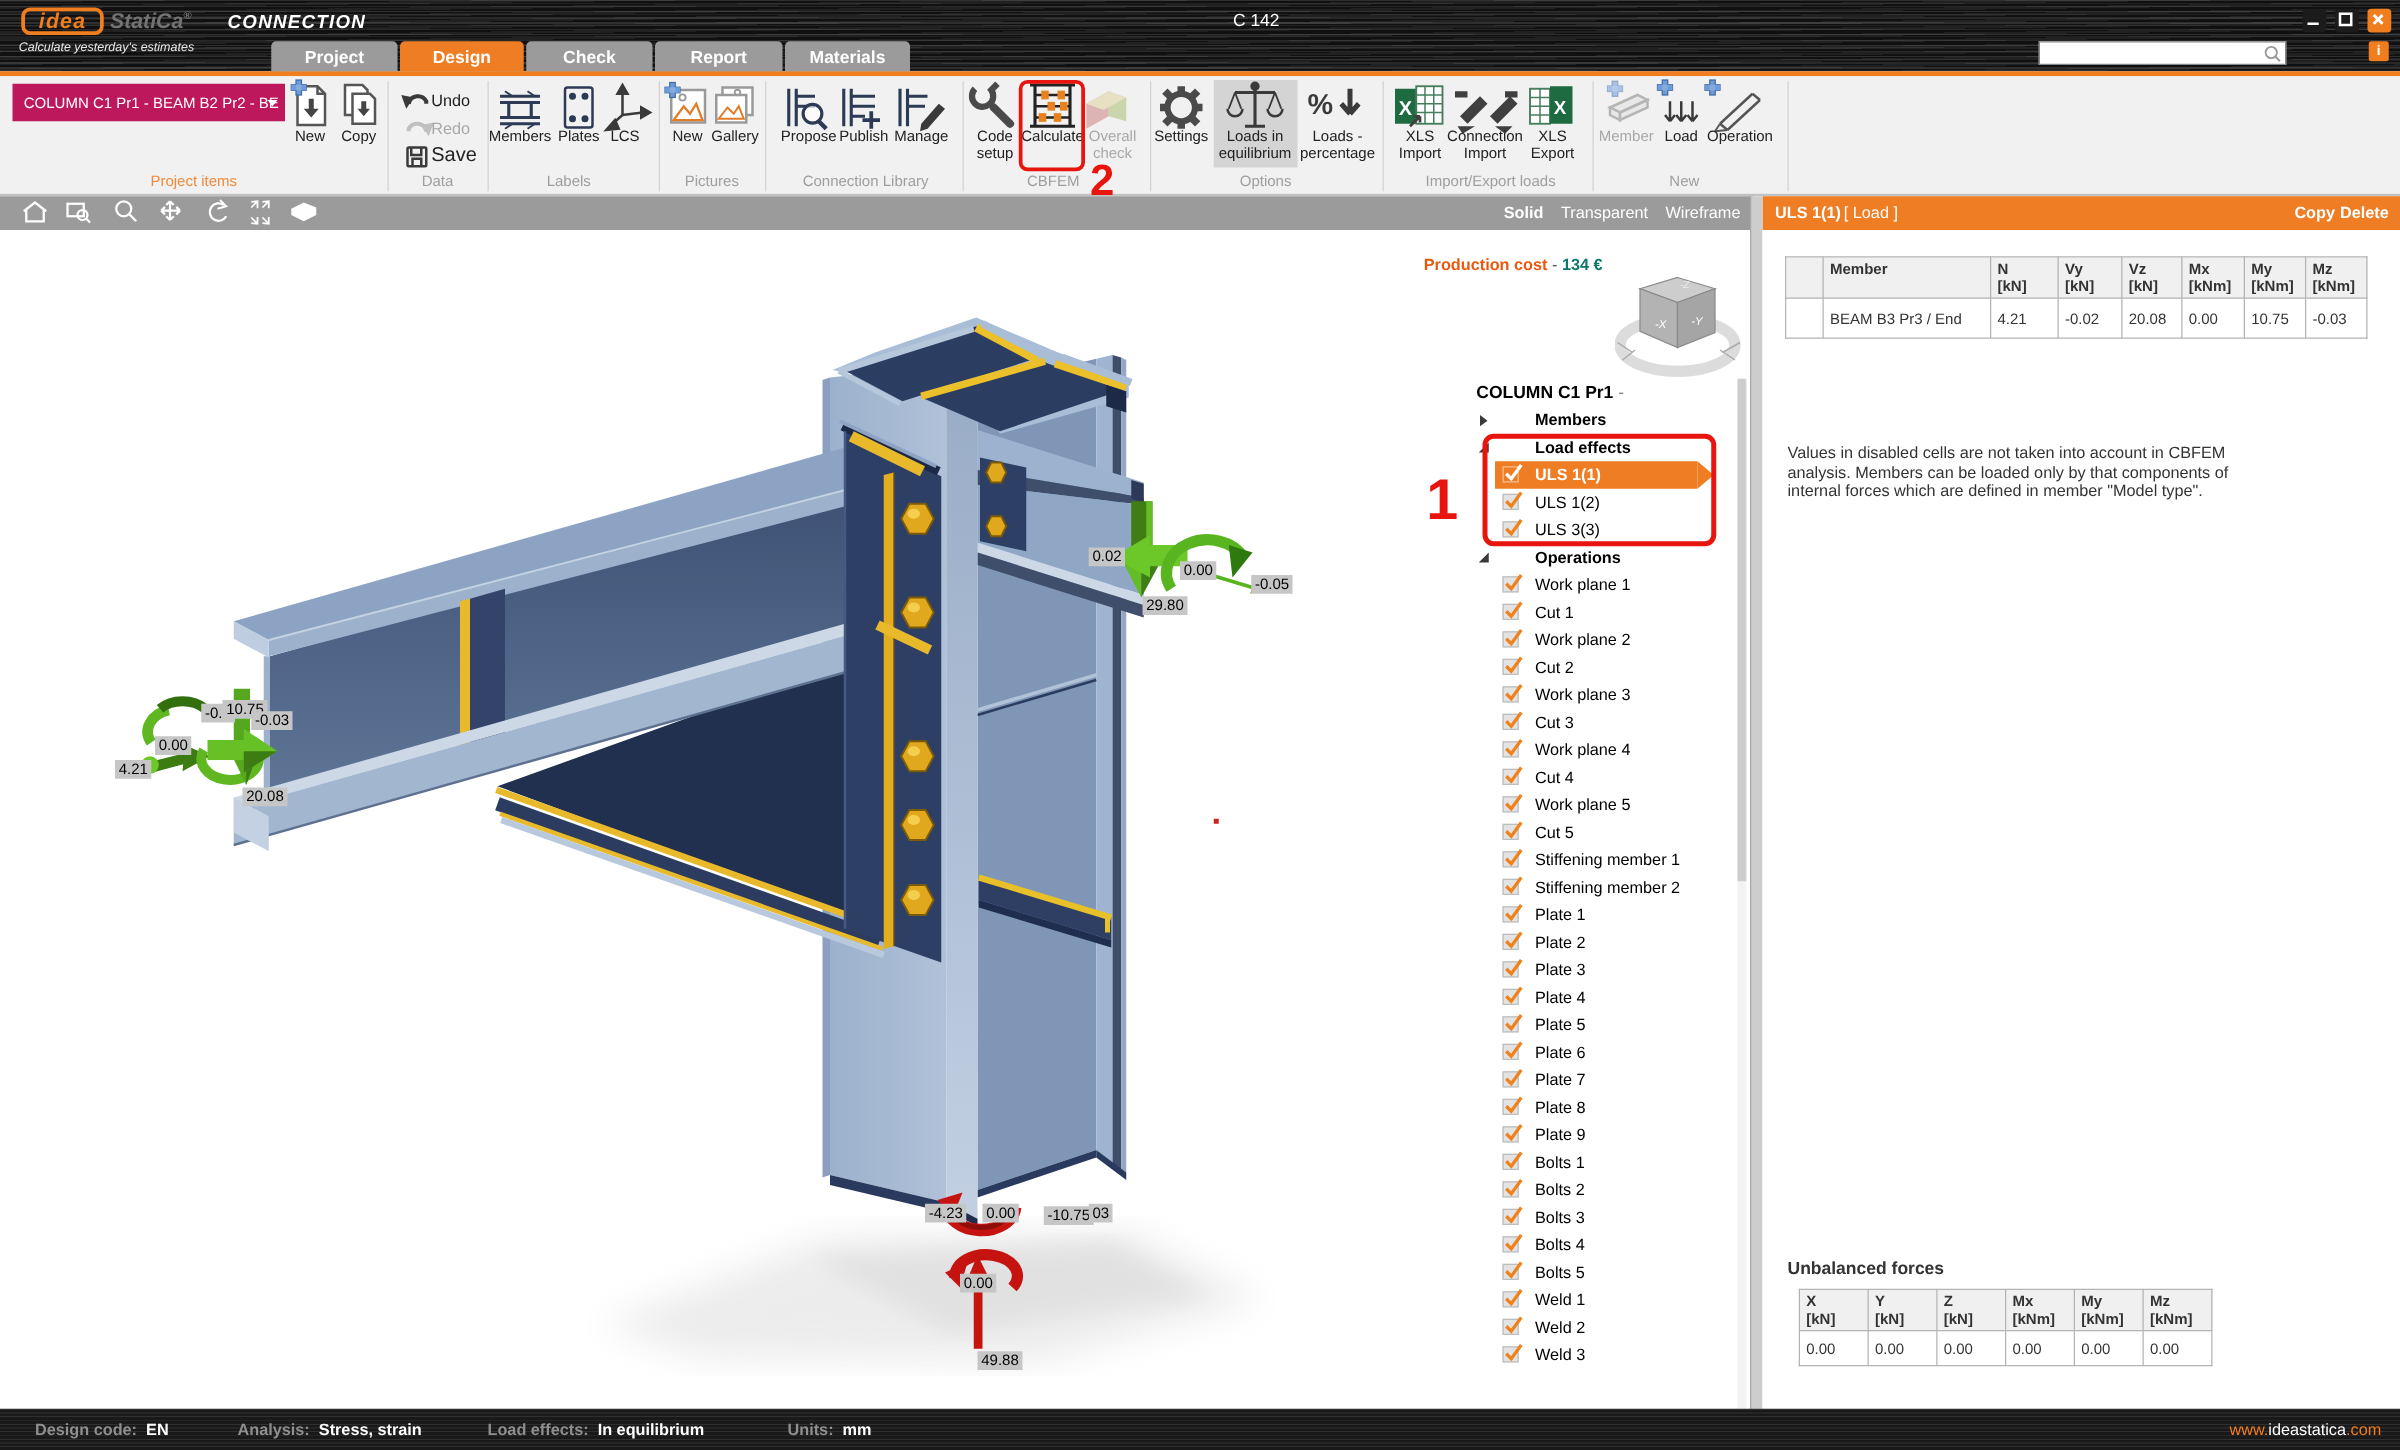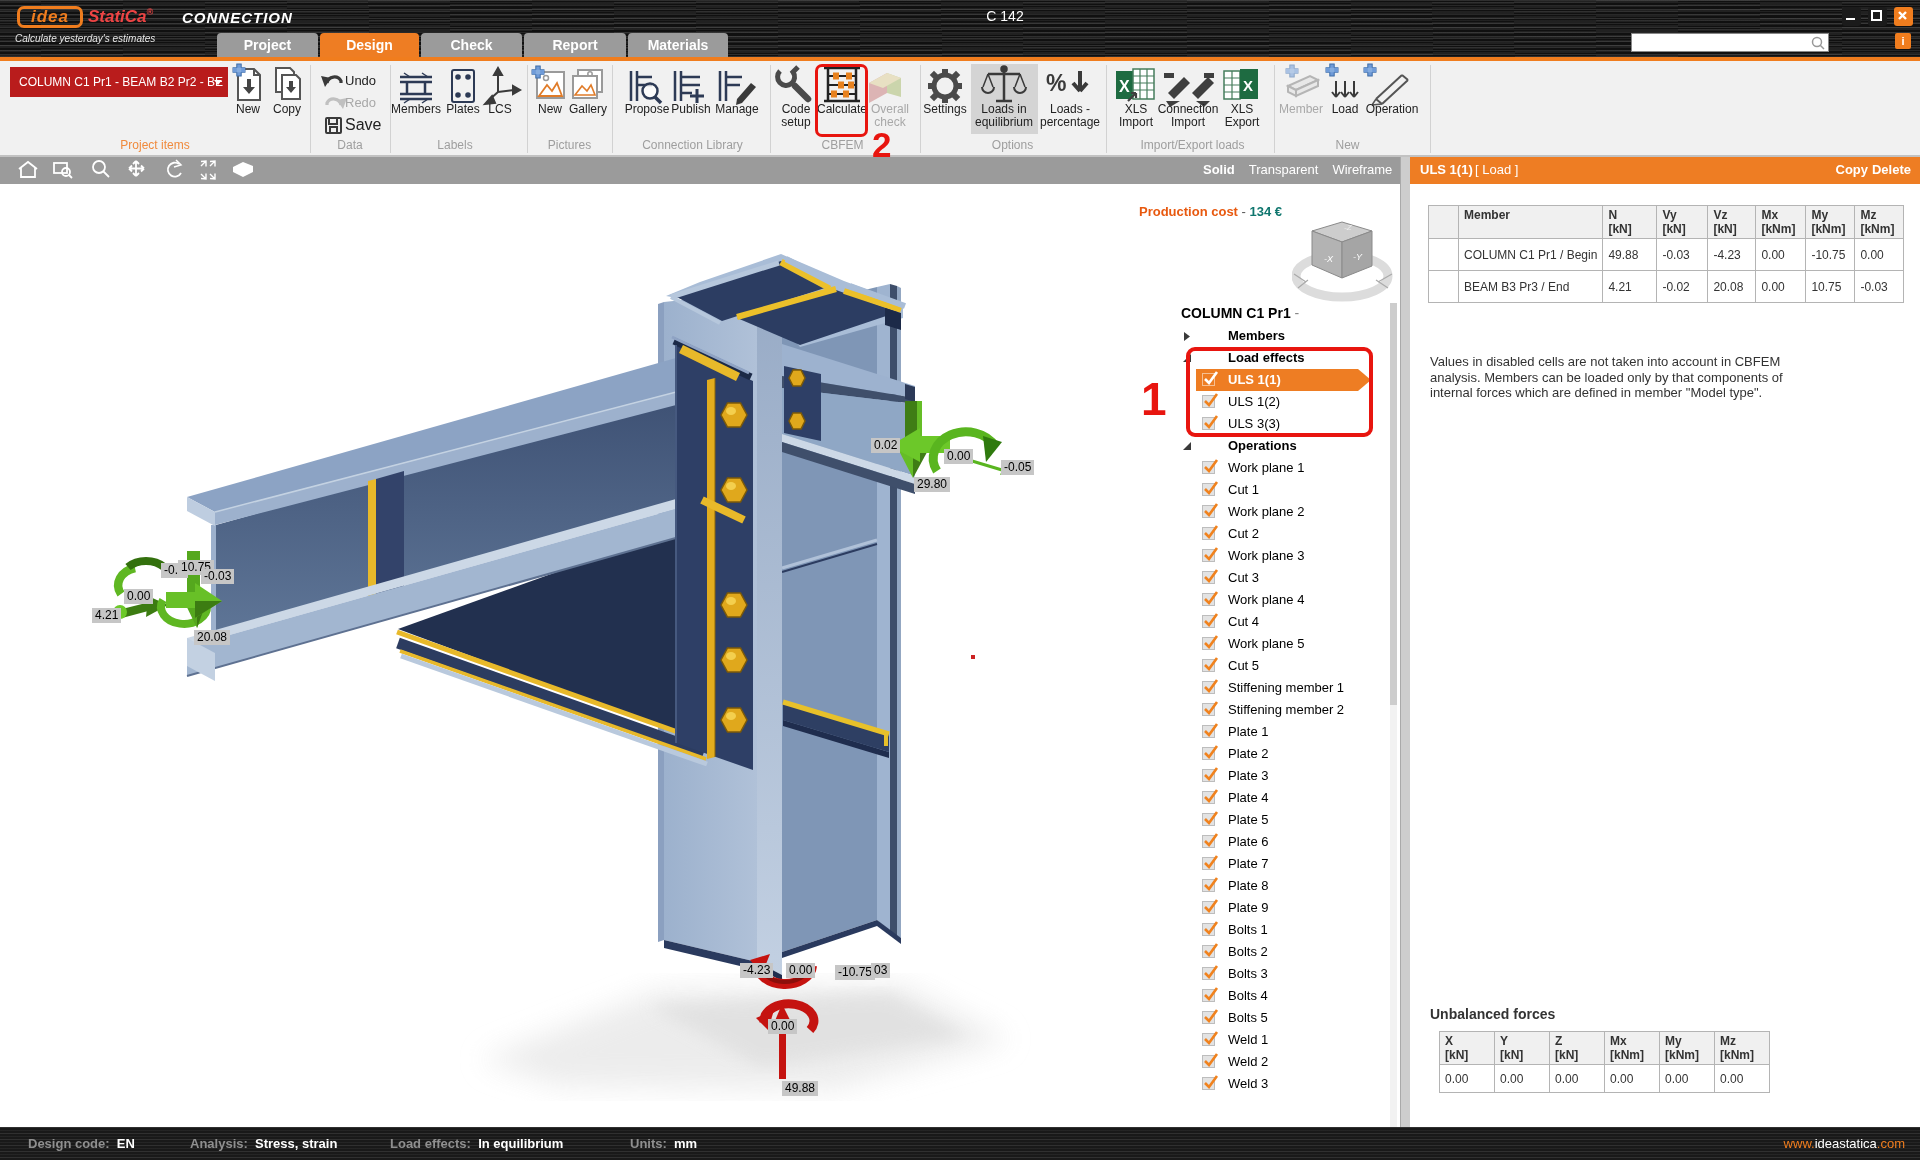--- a/index.html
+++ b/index.html
@@ -9,21 +9,21 @@
 
 #titlebar { position:absolute; left:0; top:0; width:1920px; height:57px;
   background:
    repeating-linear-gradient(180deg, rgba(255,255,255,0.13) 0 1px, rgba(0,0,0,0) 1px 2px, rgba(255,255,255,0.07) 2px 3px, rgba(0,0,0,0) 3px 5px, rgba(255,255,255,0.10) 5px 6px, rgba(0,0,0,0) 6px 9px),
    repeating-linear-gradient(179.3deg, rgba(255,255,255,0.05) 0 2px, rgba(0,0,0,0.25) 2px 5px),
    #151515; }
 #orangeline { position:absolute; left:0; top:57px; width:1920px; height:4px; background:#f07d1e; }
 #logo { position:absolute; left:17px; top:6px; width:66px; height:22px; border:3px solid #f07d1e;
   border-radius:7px; color:#f07d1e; font-weight:bold; font-style:italic; font-size:17px;
   text-align:center; line-height:15px; letter-spacing:1px;}
-#statica { position:absolute; left:88px; top:7px; color:#ef4444; font-size:17px; font-weight:bold; font-style:italic;}
+#statica { position:absolute; left:88px; top:7px; color:#737373; font-size:17px; font-weight:bold; font-style:italic;}
 #statica sup { font-size:9px; }
 #connection { position:absolute; left:182px; top:9px; color:#fff; font-size:15px; font-weight:bold; font-style:italic; letter-spacing:1px;}
 #tagline { position:absolute; left:15px; top:33px; color:#e8e8e8; font-size:10px; font-style:italic; }
 #ctitle { position:absolute; left:940px; top:8px; width:130px; text-align:center; color:#fff; font-size:14px; }
 
 .winbtn { position:absolute; top:7px; width:19px; height:19px; border-radius:3px; background:#1b1b1b; }
 .winbtn svg { position:absolute; left:0; top:0; }
 #searchbox { position:absolute; left:1631px; top:33px; width:198px; height:19px; background:#fff; border:1px solid #888; }
 #infobtn { position:absolute; left:1895px; top:33px; width:16px; height:16px; background:#f07d1e; border-radius:2px;
   color:#fff; font-weight:bold; font-size:11px; text-align:center; line-height:16px; }
@@ -31,21 +31,21 @@
 .tab { position:absolute; top:33px; height:24px; background:#9b9b9b; color:#fff; font-weight:bold;
   font-size:14px; text-align:center; line-height:24px; border-radius:4px 4px 0 0; }
 .tab.active { background:#ee7d23; }
 
 #ribbon { position:absolute; left:0; top:61px; width:1920px; height:94px; background:#f1f1f1; }
 .gsep { position:absolute; top:65px; width:1px; height:88px; background:#d2d2d2; }
 .glabel { position:absolute; top:138px; font-size:12px; color:#9e9e9e; text-align:center; }
 .glabel.orange { color:#f08a3c; }
 .rlabel { position:absolute; font-size:12px; color:#222; text-align:center; line-height:13px;}
 .rlabel.gray { color:#a8a8a8; }
-#dropdown { position:absolute; left:10px; top:67px; width:218px; height:30px; background:#b91c1c;
+#dropdown { position:absolute; left:10px; top:67px; width:218px; height:30px; background:#be185d;
   color:#fff; font-size:12px; line-height:30px; padding-left:9px; white-space:nowrap; overflow:hidden;}
 #dropdown .arr { position:absolute; right:6px; top:13px; width:0; height:0; border-left:4px solid transparent;
   border-right:4px solid transparent; border-top:5px solid #fff; }
 #leqbg { position:absolute; left:971px; top:64px; width:67px; height:70px; background:#d4d4d4; }
 
 .redbox { position:absolute; border:4px solid #e8150f; border-radius:9px; }
 .rednum { position:absolute; color:#e8150f; font-weight:bold; }
 
 #vtoolbar { position:absolute; left:0; top:157px; width:1403px; height:27px; background:#9b9b9b; }
 #vmodes { position:absolute; top:162px; left:1203px; color:#fff; font-size:13px; }
@@ -842,30 +842,20 @@
           <th style="width:134px;">Member</th>
           <th style="width:54px;">N<br>[kN]</th>
           <th style="width:51px;">Vy<br>[kN]</th>
           <th style="width:48px;">Vz<br>[kN]</th>
           <th style="width:50px;">Mx<br>[kNm]</th>
           <th style="width:49px;">My<br>[kNm]</th>
           <th style="width:49px;">Mz<br>[kNm]</th>
         </tr>
   <tr>
           <td></td>
-          <td>COLUMN C1 Pr1 / Begin</td>
-          <td>49.88</td>
-          <td>-0.03</td>
-          <td>-4.23</td>
-          <td>0.00</td>
-          <td>-10.75</td>
-          <td>0.00</td>
-        </tr>
-  <tr>
-          <td></td>
           <td>BEAM B3 Pr3 / End</td>
           <td>4.21</td>
           <td>-0.02</td>
           <td>20.08</td>
           <td>0.00</td>
           <td>10.75</td>
           <td>-0.03</td>
         </tr>
  </tbody>
     </table>

